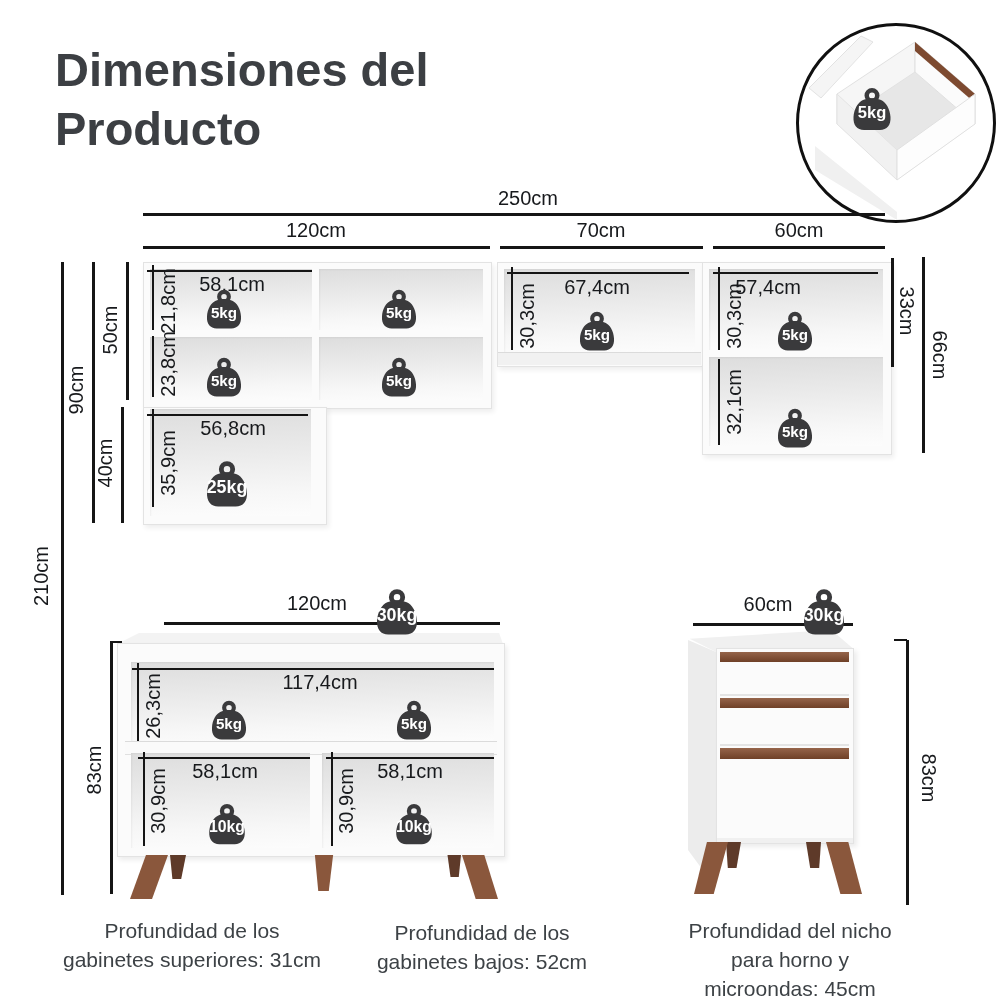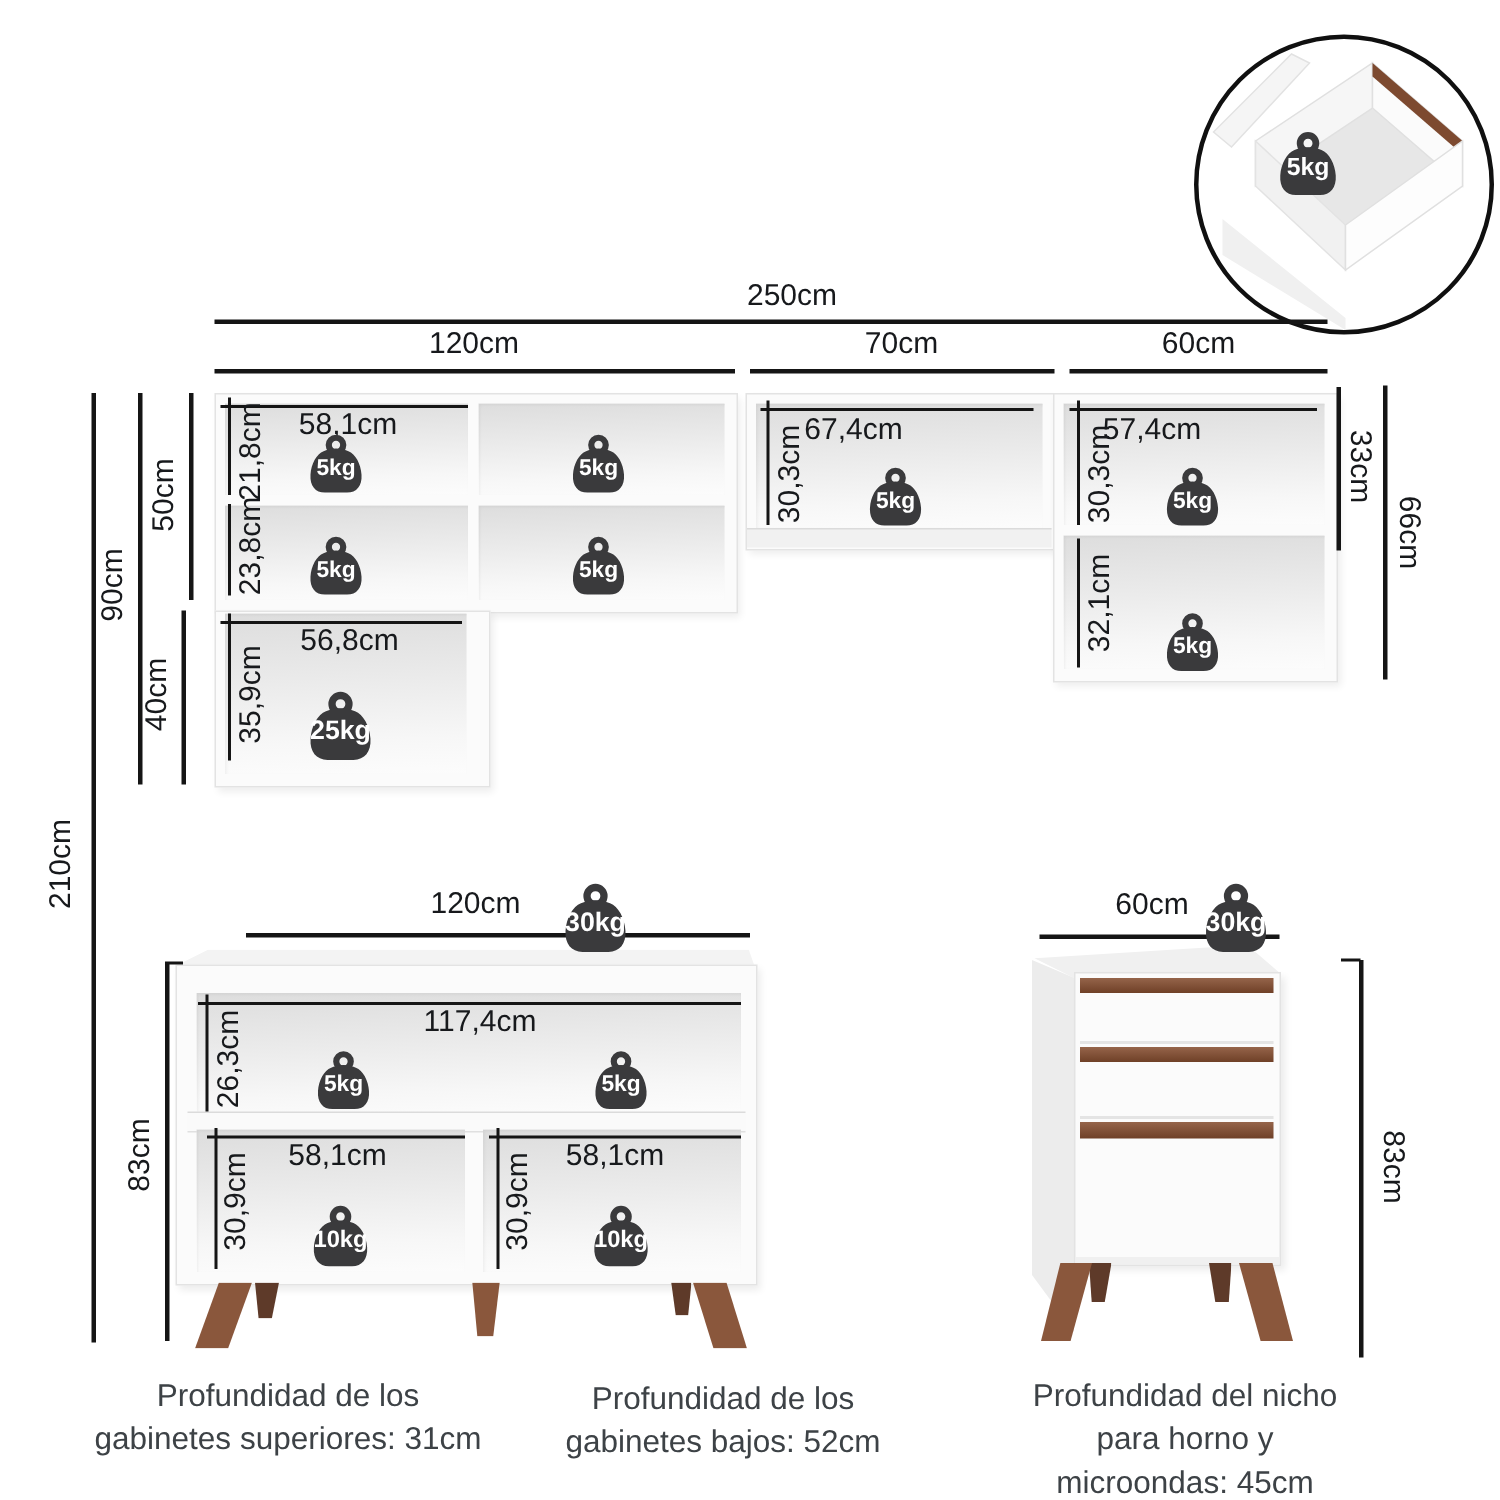--- a/index.html
+++ b/index.html
@@ -41,20 +41,24 @@
 
   <svg width="0" height="0" style="position:absolute" aria-hidden="true">
     <defs>
       <symbol id="kb-sym" viewBox="0 0 100 92">
         <circle cx="50" cy="21" r="10.5" fill="none" stroke="currentColor" stroke-width="9"></circle>
         <path d="M32 30 C22 34 14 48 13 64 C12 80 20 90 34 90 L66 90 C80 90 88 80 87 64 C86 48 78 34 68 30 C56 25 44 25 32 30 Z" fill="currentColor"></path>
       </symbol>
     </defs>
   </svg>
 
+  <div class="title">
+    <div>Dimensiones del</div>
+    <div>Producto</div>
+  </div>
 
   <div class="inset">
     <svg class="scene" width="194" height="194" viewBox="0 0 194 194">
       <polygon points="10,62 62,10 74,16 22,72" fill="#f5f5f5" stroke="#e2e2e2"></polygon>
       <polygon points="16,120 98,186 98,194 16,144" fill="#f0f0f0"></polygon>
       <polygon points="38,98 116,46 176,98 98,154" fill="#e7e7e7"></polygon>
       <polygon points="38,68 116,16 116,46 38,98" fill="#f6f6f6" stroke="#e0e0e0"></polygon>
       <polygon points="116,16 176,68 176,98 116,46" fill="#fbfbfb" stroke="#e0e0e0"></polygon>
       <polygon points="116,16 176,68 176,77 116,25" fill="#7d4a30"></polygon>
       <polygon points="38,68 98,124 98,154 38,98" fill="#f1f1f1" stroke="#e3e3e3"></polygon>
@@ -116,21 +120,21 @@
   <div class="vl t" style="left:511px;top:267px;height:83px"></div>
   <div class="hl t" style="left:713px;top:272px;width:165px"></div>
   <div class="vl t" style="left:718px;top:267px;height:83px"></div>
   <div class="vl t" style="left:718px;top:359px;height:86px"></div>
 
   <span class="dim" style="left:232px;top:284px">58,1cm</span>
   <span class="dim up" style="left:168px;top:301px">21,8cm</span>
   <span class="dim up" style="left:168px;top:364px">23,8cm</span>
   <span class="dim" style="left:233px;top:428px">56,8cm</span>
   <span class="dim up" style="left:168px;top:463px">35,9cm</span>
-  <span class="dim" style="left:569px;top:287px">67,4cm</span>
+  <span class="dim" style="left:597px;top:287px">67,4cm</span>
   <span class="dim up" style="left:527px;top:316px">30,3cm</span>
   <span class="dim" style="left:768px;top:287px">57,4cm</span>
   <span class="dim up" style="left:734px;top:316px">30,3cm</span>
   <span class="dim up" style="left:734px;top:402px">32,1cm</span>
 
   <div class="kb" style="left:224px;top:287px;--w:46px">
       <svg viewBox="0 0 100 92">
         <use href="#kb-sym"></use>
       </svg>
       <span class="kb-lbl">5kg</span>

